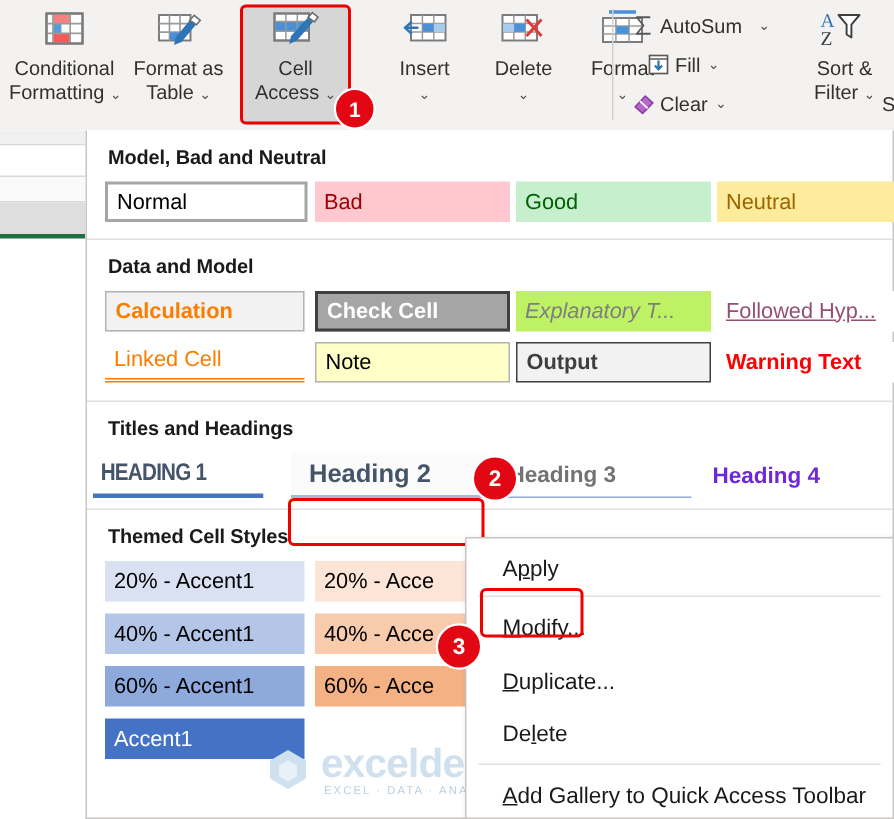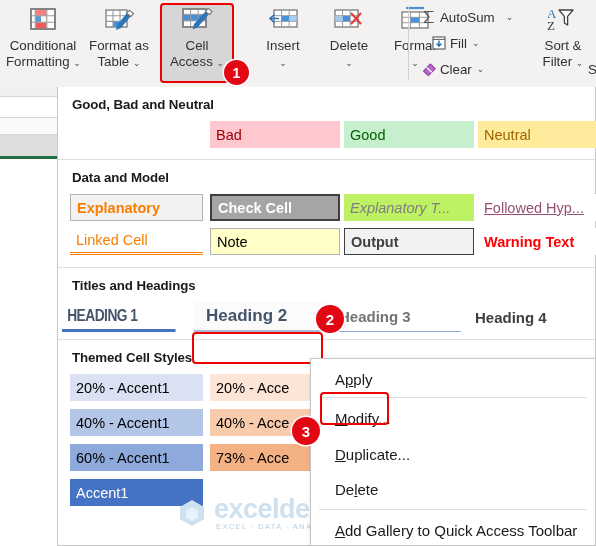--- a/index.html
+++ b/index.html
@@ -219,52 +219,53 @@
 <div id="sheetbg">
   <div class="gridrow" style="top:0;height:9px;background:#f0f0f0;border-bottom:1px solid #d8d8d8;"></div>
   <div class="gridrow" style="top:10px;height:20px;background:#ffffff;border-bottom:1px solid #d8d8d8;"></div>
   <div class="gridrow" style="top:31px;height:16px;background:#fafafa;border-bottom:1px solid #d8d8d8;"></div>
   <div class="gridrow" style="top:48px;height:21px;background:#dedede;"></div>
   <div class="gridrow" style="top:69px;height:3px;background:#1f6f43;"></div>
 </div>
 
 <div id="gallery">
 
-  <div class="sec-title" style="left:14px;top:10px;">Good, Bad and Neutral</div>
+  <div class="sec-title" style="left:14px;top:10px;">Model, Bad and Neutral</div>
+  <div class="swatch" style="left:12px;top:34px;width:135px;height:27px;background:#ffffff;color:#000000;border:2px solid #a6a6a6;">Normal</div>
   <div class="swatch" style="left:152px;top:34px;width:130px;height:27px;background:#ffc7ce;color:#9c0006;">Bad</div>
   <div class="swatch" style="left:286px;top:34px;width:130px;height:27px;background:#c6efce;color:#006100;">Good</div>
   <div class="swatch" style="left:420px;top:34px;width:130px;height:27px;background:#ffeb9c;color:#9c6500;">Neutral</div>
   <div class="sec-rule" style="top:72px;"></div>
 
   <div class="sec-title" style="left:14px;top:83px;">Data and Model</div>
-  <div class="swatch" style="left:12px;top:107px;width:133px;height:27px;background:#f2f2f2;color:#fa7d00;border:1px solid #b2b2b2;font-weight:bold;">Explanatory</div>
+  <div class="swatch" style="left:12px;top:107px;width:133px;height:27px;background:#f2f2f2;color:#fa7d00;border:1px solid #b2b2b2;font-weight:bold;">Calculation</div>
   <div class="swatch" style="left:152px;top:107px;width:130px;height:27px;background:#a5a5a5;color:#ffffff;border:2px solid #3f3f3f;font-weight:bold;">Check Cell</div>
   <div class="swatch" style="left:286px;top:107px;width:130px;height:27px;background:#bef264;color:#7f7f7f;font-style:italic;">Explanatory T...</div>
   <div class="swatch" style="left:420px;top:107px;width:130px;height:27px;background:#ffffff;color:#954f72;text-decoration:underline;">Followed Hyp...</div>
 
   <div class="swatch" style="left:12px;top:141px;width:133px;height:27px;background:#ffffff;color:#fa7d00;border-bottom:3px double #fa7d00;">Linked Cell</div>
   <div class="swatch" style="left:152px;top:141px;width:130px;height:27px;background:#ffffc7;color:#000000;border:1px solid #b2b2b2;">Note</div>
   <div class="swatch" style="left:286px;top:141px;width:130px;height:27px;background:#f2f2f2;color:#3f3f3f;border:1px solid #3f3f3f;font-weight:bold;">Output</div>
   <div class="swatch" style="left:420px;top:141px;width:130px;height:27px;background:#ffffff;color:#ff0000;font-weight:bold;">Warning Text</div>
   <div class="sec-rule" style="top:180px;"></div>
 
   <div class="sec-title" style="left:14px;top:191px;">Titles and Headings</div>
   <div class="swatch" style="left:4px;top:215px;width:132px;height:30px;background:#ffffff;color:#44546a;font-weight:bold;font-size:16px;border-bottom:3px solid #4472c4;letter-spacing:-0.6px;transform:scaleX(.86);transform-origin:left center;">HEADING 1</div>
   <div class="swatch" style="left:136px;top:215px;width:131px;height:30px;background:#fbfbfb;color:#44546a;font-weight:bold;font-size:17px;border-bottom:2px solid #a9b8d4;padding-left:12px;">Heading 2</div>
   <div class="swatch" style="left:272px;top:215px;width:131px;height:30px;background:#ffffff;color:#737373;font-weight:bold;font-size:15px;border-bottom:1px solid #8ea9db;padding-left:9px;">Heading 3</div>
-  <div class="swatch" style="left:408px;top:215px;width:128px;height:30px;background:#ffffff;color:#404040;font-weight:bold;font-size:15px;padding-left:9px;">Heading 4</div>
+  <div class="swatch" style="left:408px;top:215px;width:128px;height:30px;background:#ffffff;color:#6d28d9;font-weight:bold;font-size:15px;padding-left:9px;">Heading 4</div>
   <div class="sec-rule" style="top:252px;"></div>
 
   <div class="sec-title" style="left:14px;top:263px;">Themed Cell Styles</div>
   <div class="swatch" style="left:12px;top:287px;width:133px;height:27px;background:#d9e1f2;color:#000000;">20% - Accent1</div>
   <div class="swatch" style="left:152px;top:287px;width:130px;height:27px;background:#fce4d6;color:#000000;">20% - Acce</div>
   <div class="swatch" style="left:12px;top:322px;width:133px;height:27px;background:#b4c6e7;color:#000000;">40% - Accent1</div>
   <div class="swatch" style="left:152px;top:322px;width:130px;height:27px;background:#f8cbad;color:#000000;">40% - Acce</div>
   <div class="swatch" style="left:12px;top:357px;width:133px;height:27px;background:#8ea9db;color:#000000;">60% - Accent1</div>
-  <div class="swatch" style="left:152px;top:357px;width:130px;height:27px;background:#f4b183;color:#000000;">73% - Acce</div>
+  <div class="swatch" style="left:152px;top:357px;width:130px;height:27px;background:#f4b183;color:#000000;">60% - Acce</div>
   <div class="swatch" style="left:12px;top:392px;width:133px;height:27px;background:#4472c4;color:#ffffff;">Accent1</div>
 </div>
 
 <div class="redbox" style="left:192px;top:332px;width:131px;height:32px;"></div>
 <div class="badge" style="left:316px;top:305px;width:28px;height:28px;font-size:15px;">2</div>
 
 <div id="wm">
   <svg width="40" height="34" viewBox="0 0 40 34">
     <path d="M20 4 L32 11 v12 L20 30 L8 23 V11 z" fill="#cfe0ef"></path>
     <path d="M20 11 L26 14.5 v7 L20 25 l-6-3.5 v-7 z" fill="#e8f1f8"></path>

